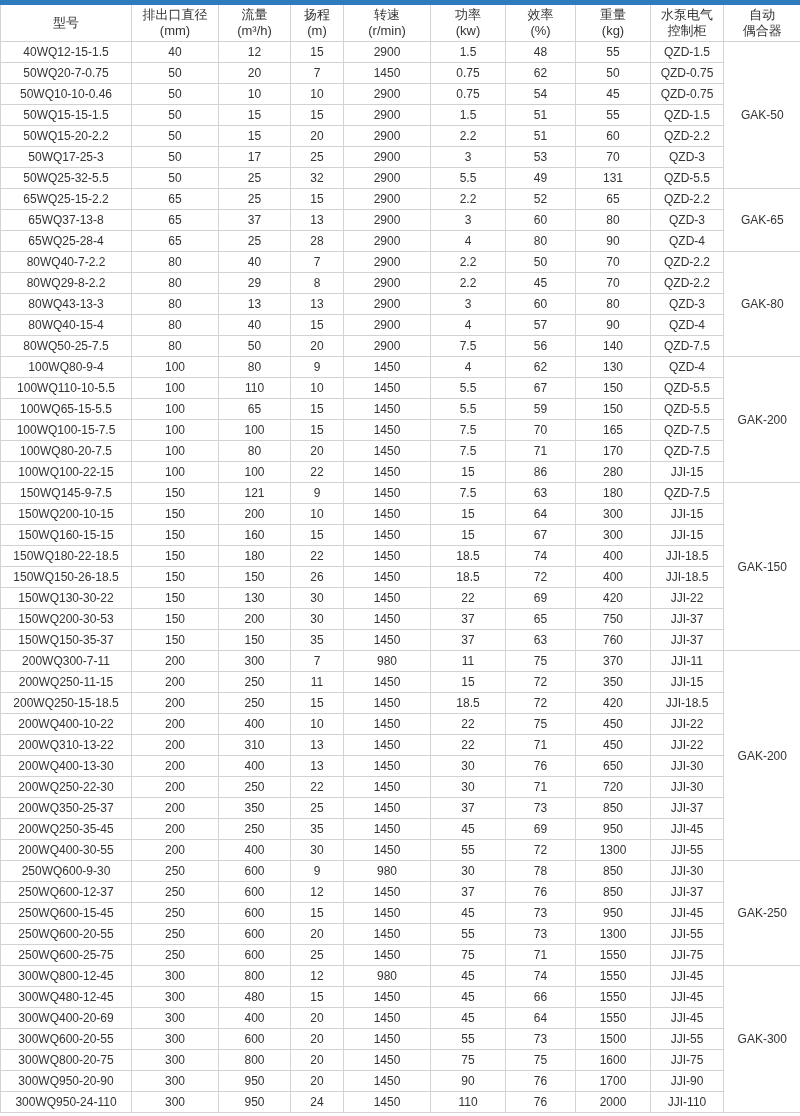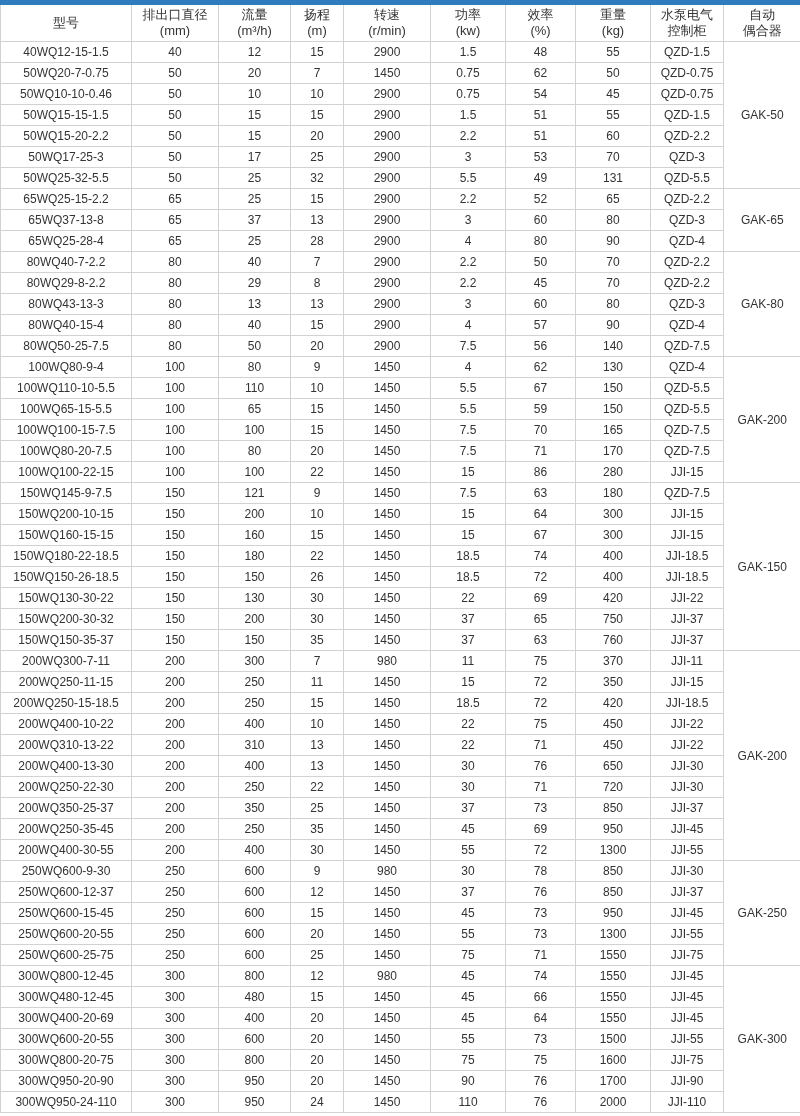--- a/index.html
+++ b/index.html
@@ -390,21 +390,21 @@
           <td>150</td>
           <td>130</td>
           <td>30</td>
           <td>1450</td>
           <td>22</td>
           <td>69</td>
           <td>420</td>
           <td>JJI-22</td>
         </tr>
         <tr>
-          <td>150WQ200-30-32</td>
+          <td>150WQ200-30-53</td>
           <td>150</td>
           <td>200</td>
           <td>30</td>
           <td>1450</td>
           <td>37</td>
           <td>65</td>
           <td>750</td>
           <td>JJI-37</td>
         </tr>
         <tr>

